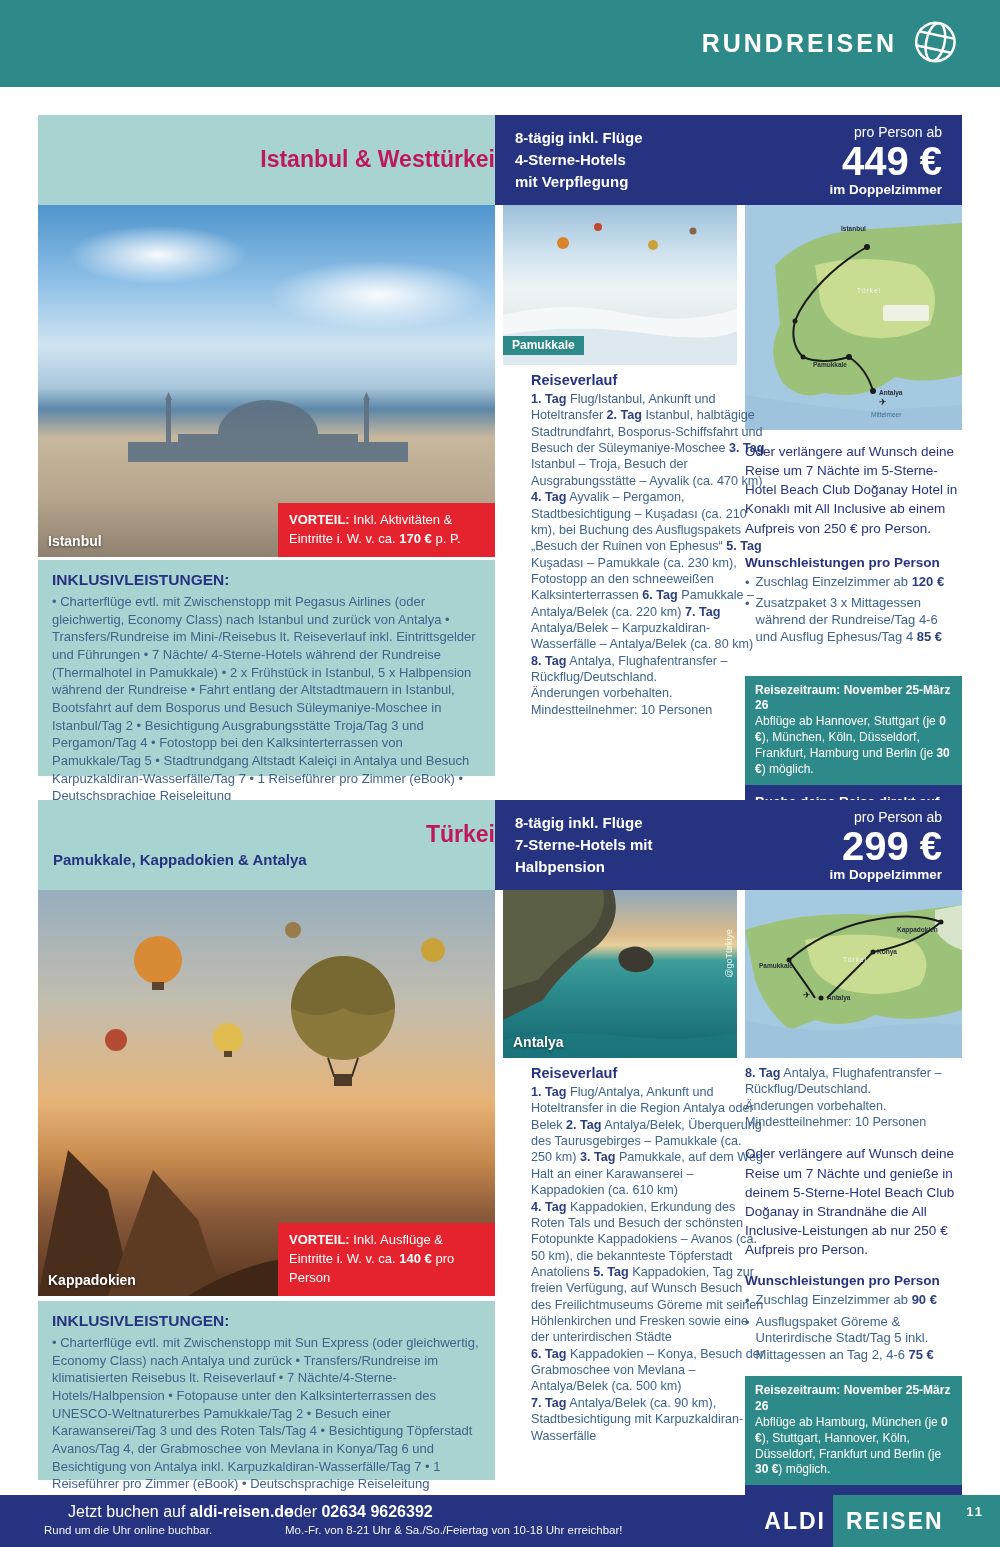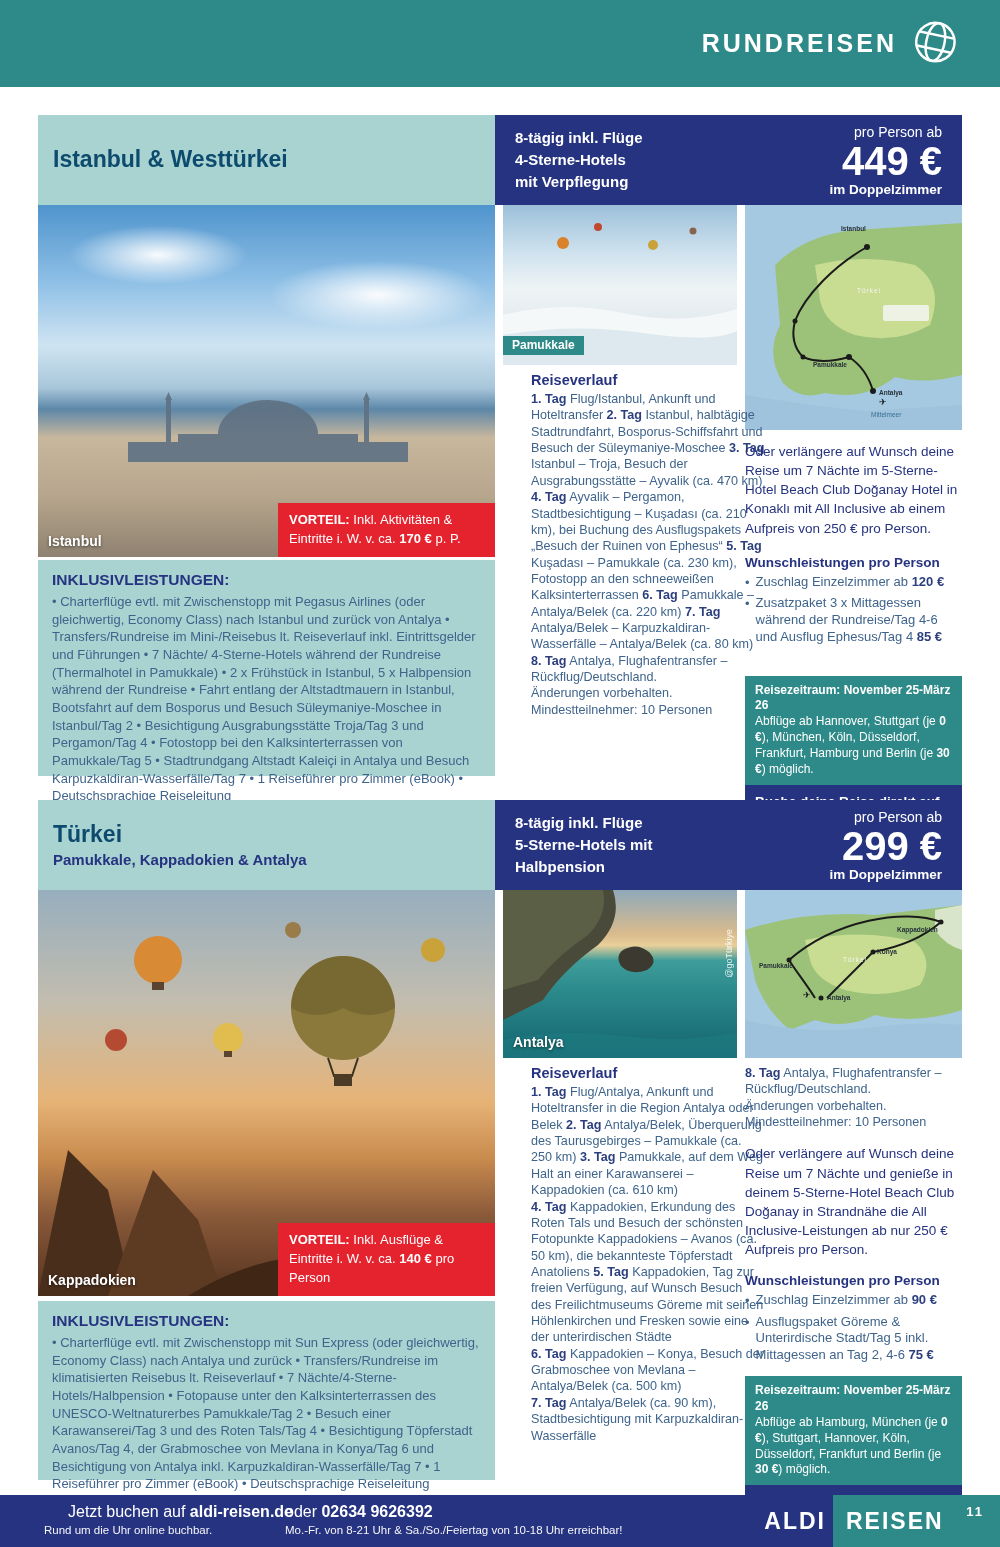--- a/index.html
+++ b/index.html
@@ -11,21 +11,21 @@
   .topband{position:absolute;top:0;left:0;width:1000px;height:87px;background:#2E8A88;
            display:flex;align-items:center;justify-content:flex-end;gap:15px;
            padding-right:42px;box-sizing:border-box;}
   .topband .ttl{color:#fff;font-size:25px;font-weight:bold;letter-spacing:3px;margin-left:20px;}
   .globe{transform:rotate(12deg);}
 
   
   .sec-header{position:absolute;left:38px;width:924px;height:90px;display:flex;}
   .sec-header .lft{width:457px;background:#A9D3D1;display:flex;flex-direction:column;
                    justify-content:center;padding-left:15px;box-sizing:border-box;}
-  .sec-title{color:#0c4a6e;font-weight:bold;font-size:23px;line-height:1.1;}
+  .sec-title{color:#be185d;font-weight:bold;font-size:23px;line-height:1.1;text-align:right;}
   .sec-sub{color:#263380;font-weight:bold;font-size:15px;margin-top:3px;}
   .sec-header .rgt{width:467px;background:#263380;color:#fff;display:flex;
                    justify-content:space-between;align-items:center;padding:8px 20px;
                    box-sizing:border-box;}
   .facts{font-size:15px;font-weight:bold;line-height:1.45;}
   .pricebox{text-align:right;}
   .price-pre{font-size:14px;}
   .price-amt{font-size:40px;font-weight:bold;line-height:1.05;}
   .price-suf{font-size:13.5px;font-weight:bold;}
 
@@ -226,21 +226,21 @@
   </div>
 
   <div class="sec-header" style="top:800px;">
     <div class="lft">
       <div class="sec-title">Türkei</div>
       <div class="sec-sub">Pamukkale, Kappadokien &amp; Antalya</div>
     </div>
     <div class="rgt">
       <div class="facts">
         <div>8-tägig inkl. Flüge</div>
-        <div>5-Sterne-Hotels mit</div>
+        <div>7-Sterne-Hotels mit</div>
         <div>Halbpension</div>
       </div>
       <div class="pricebox">
         <div class="price-pre">pro Person ab</div>
         <div class="price-amt">299 €</div>
         <div class="price-suf">im Doppelzimmer</div>
       </div>
     </div>
   </div>
 

